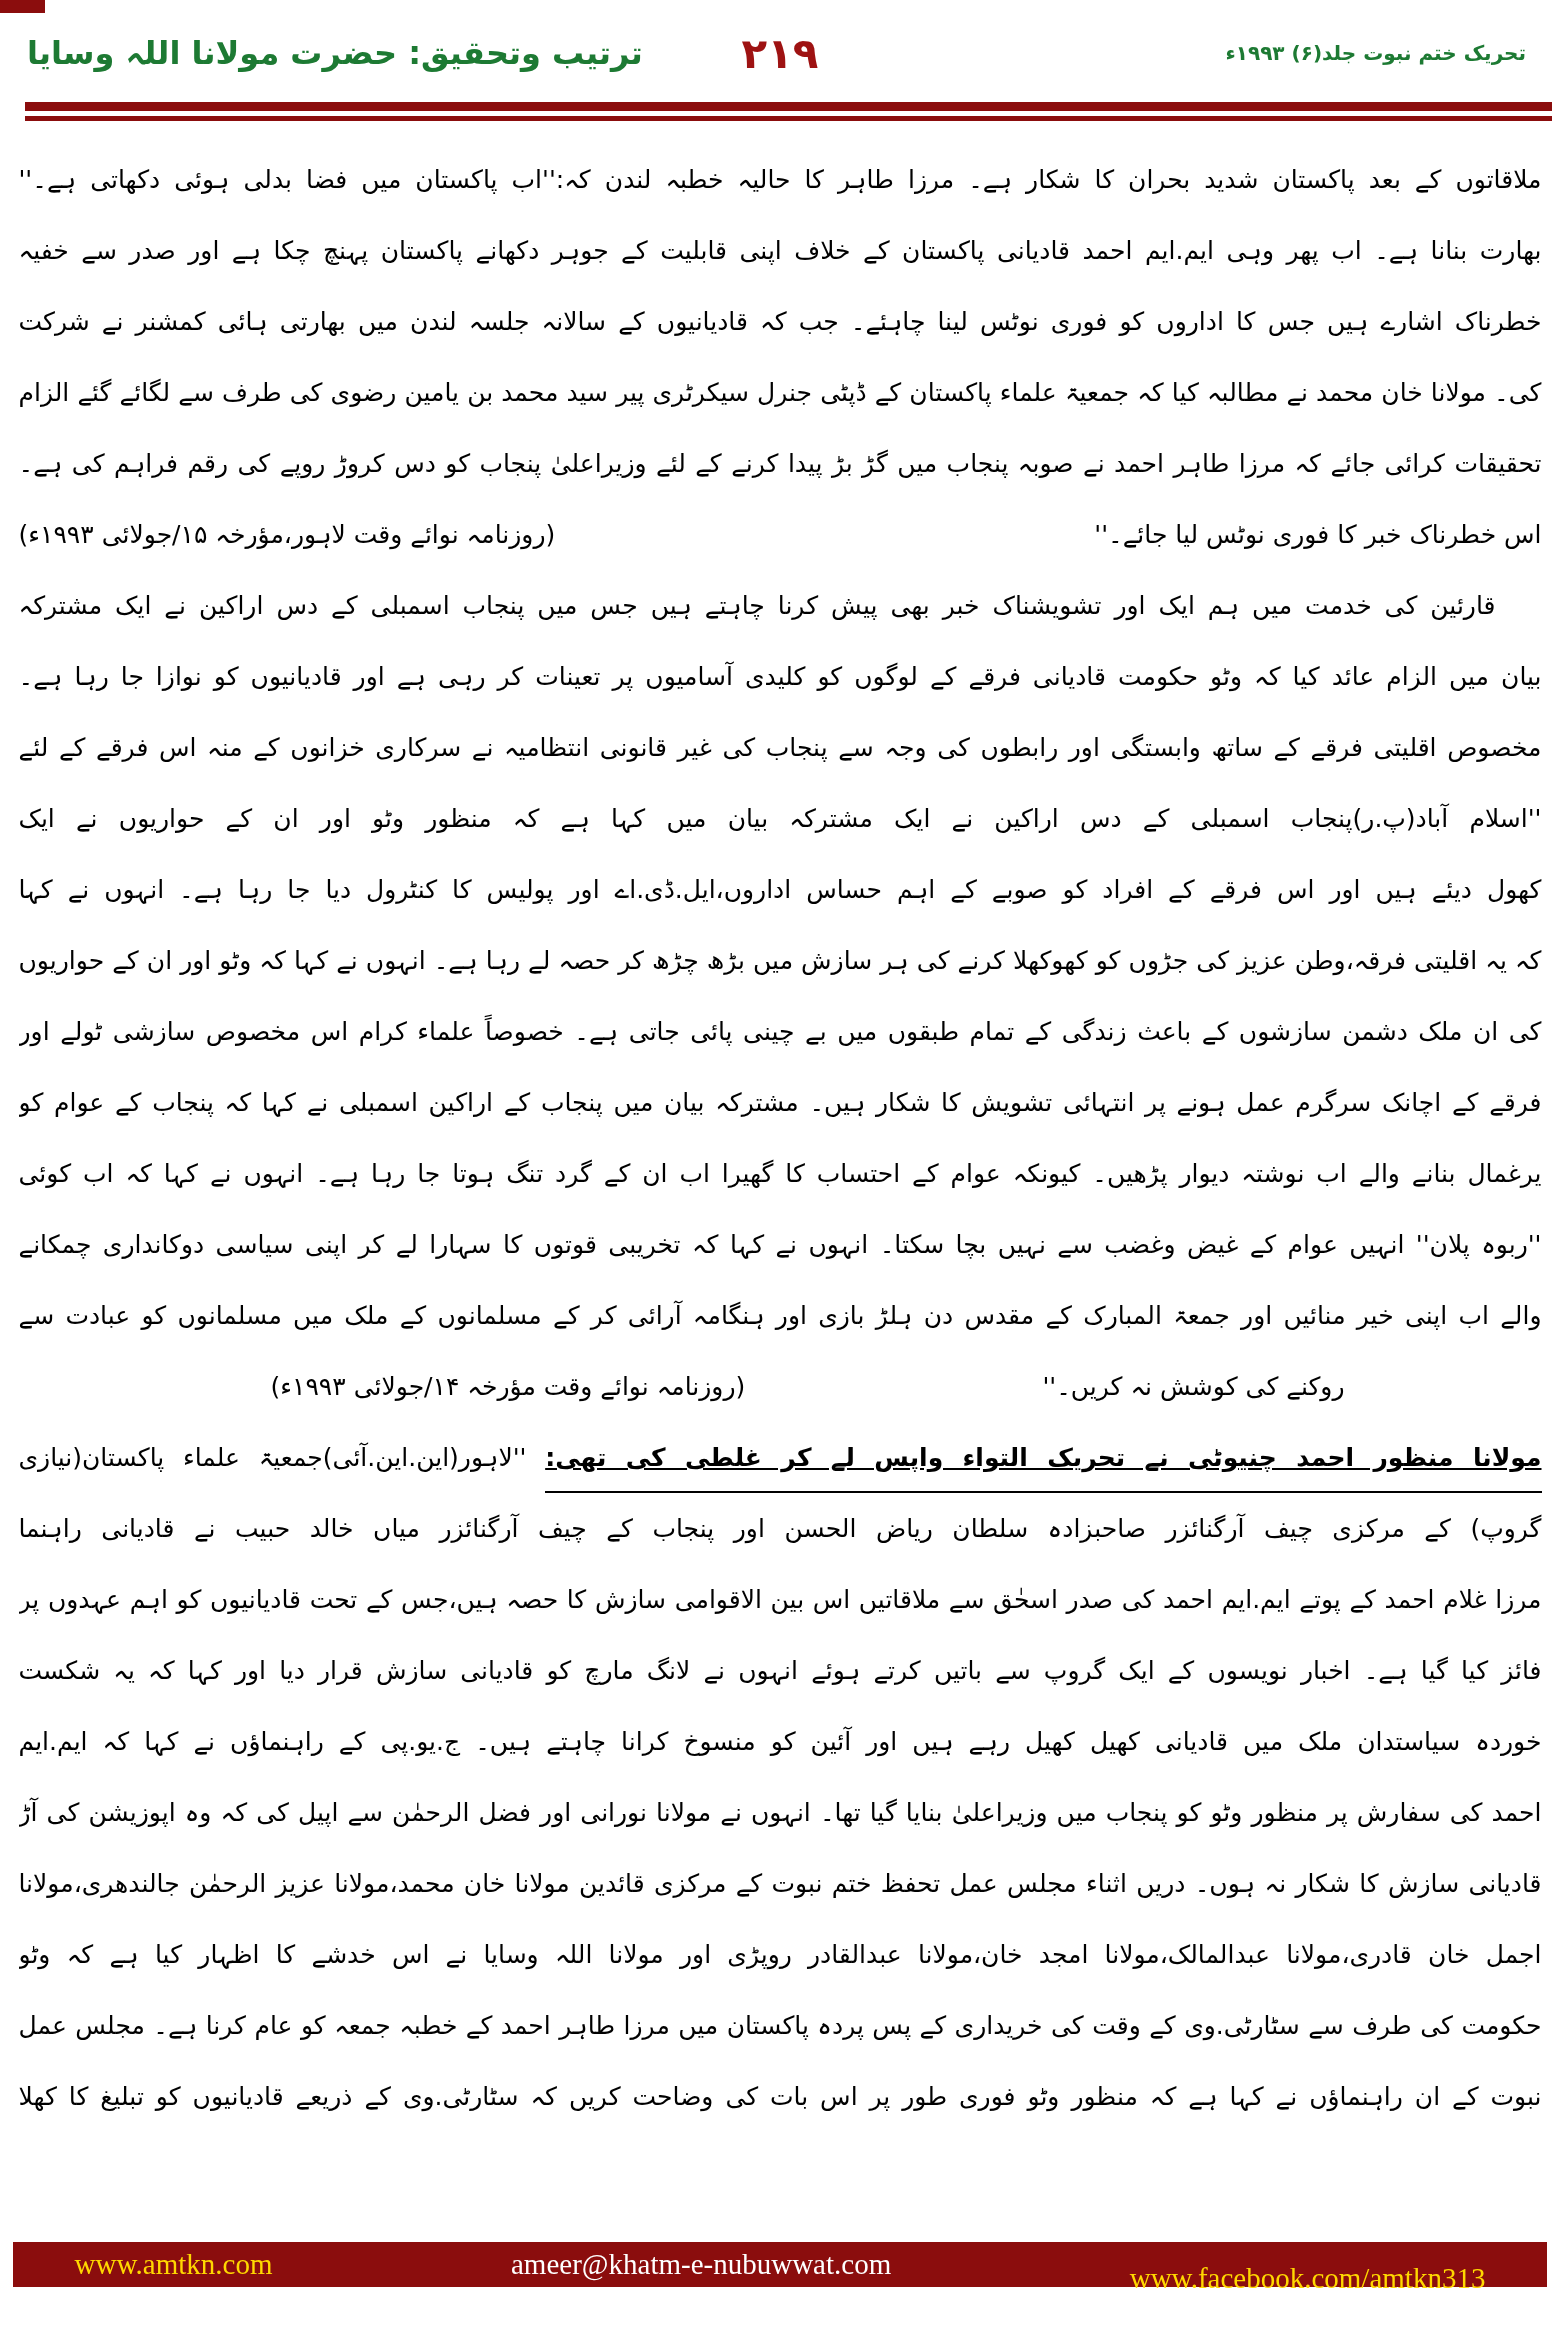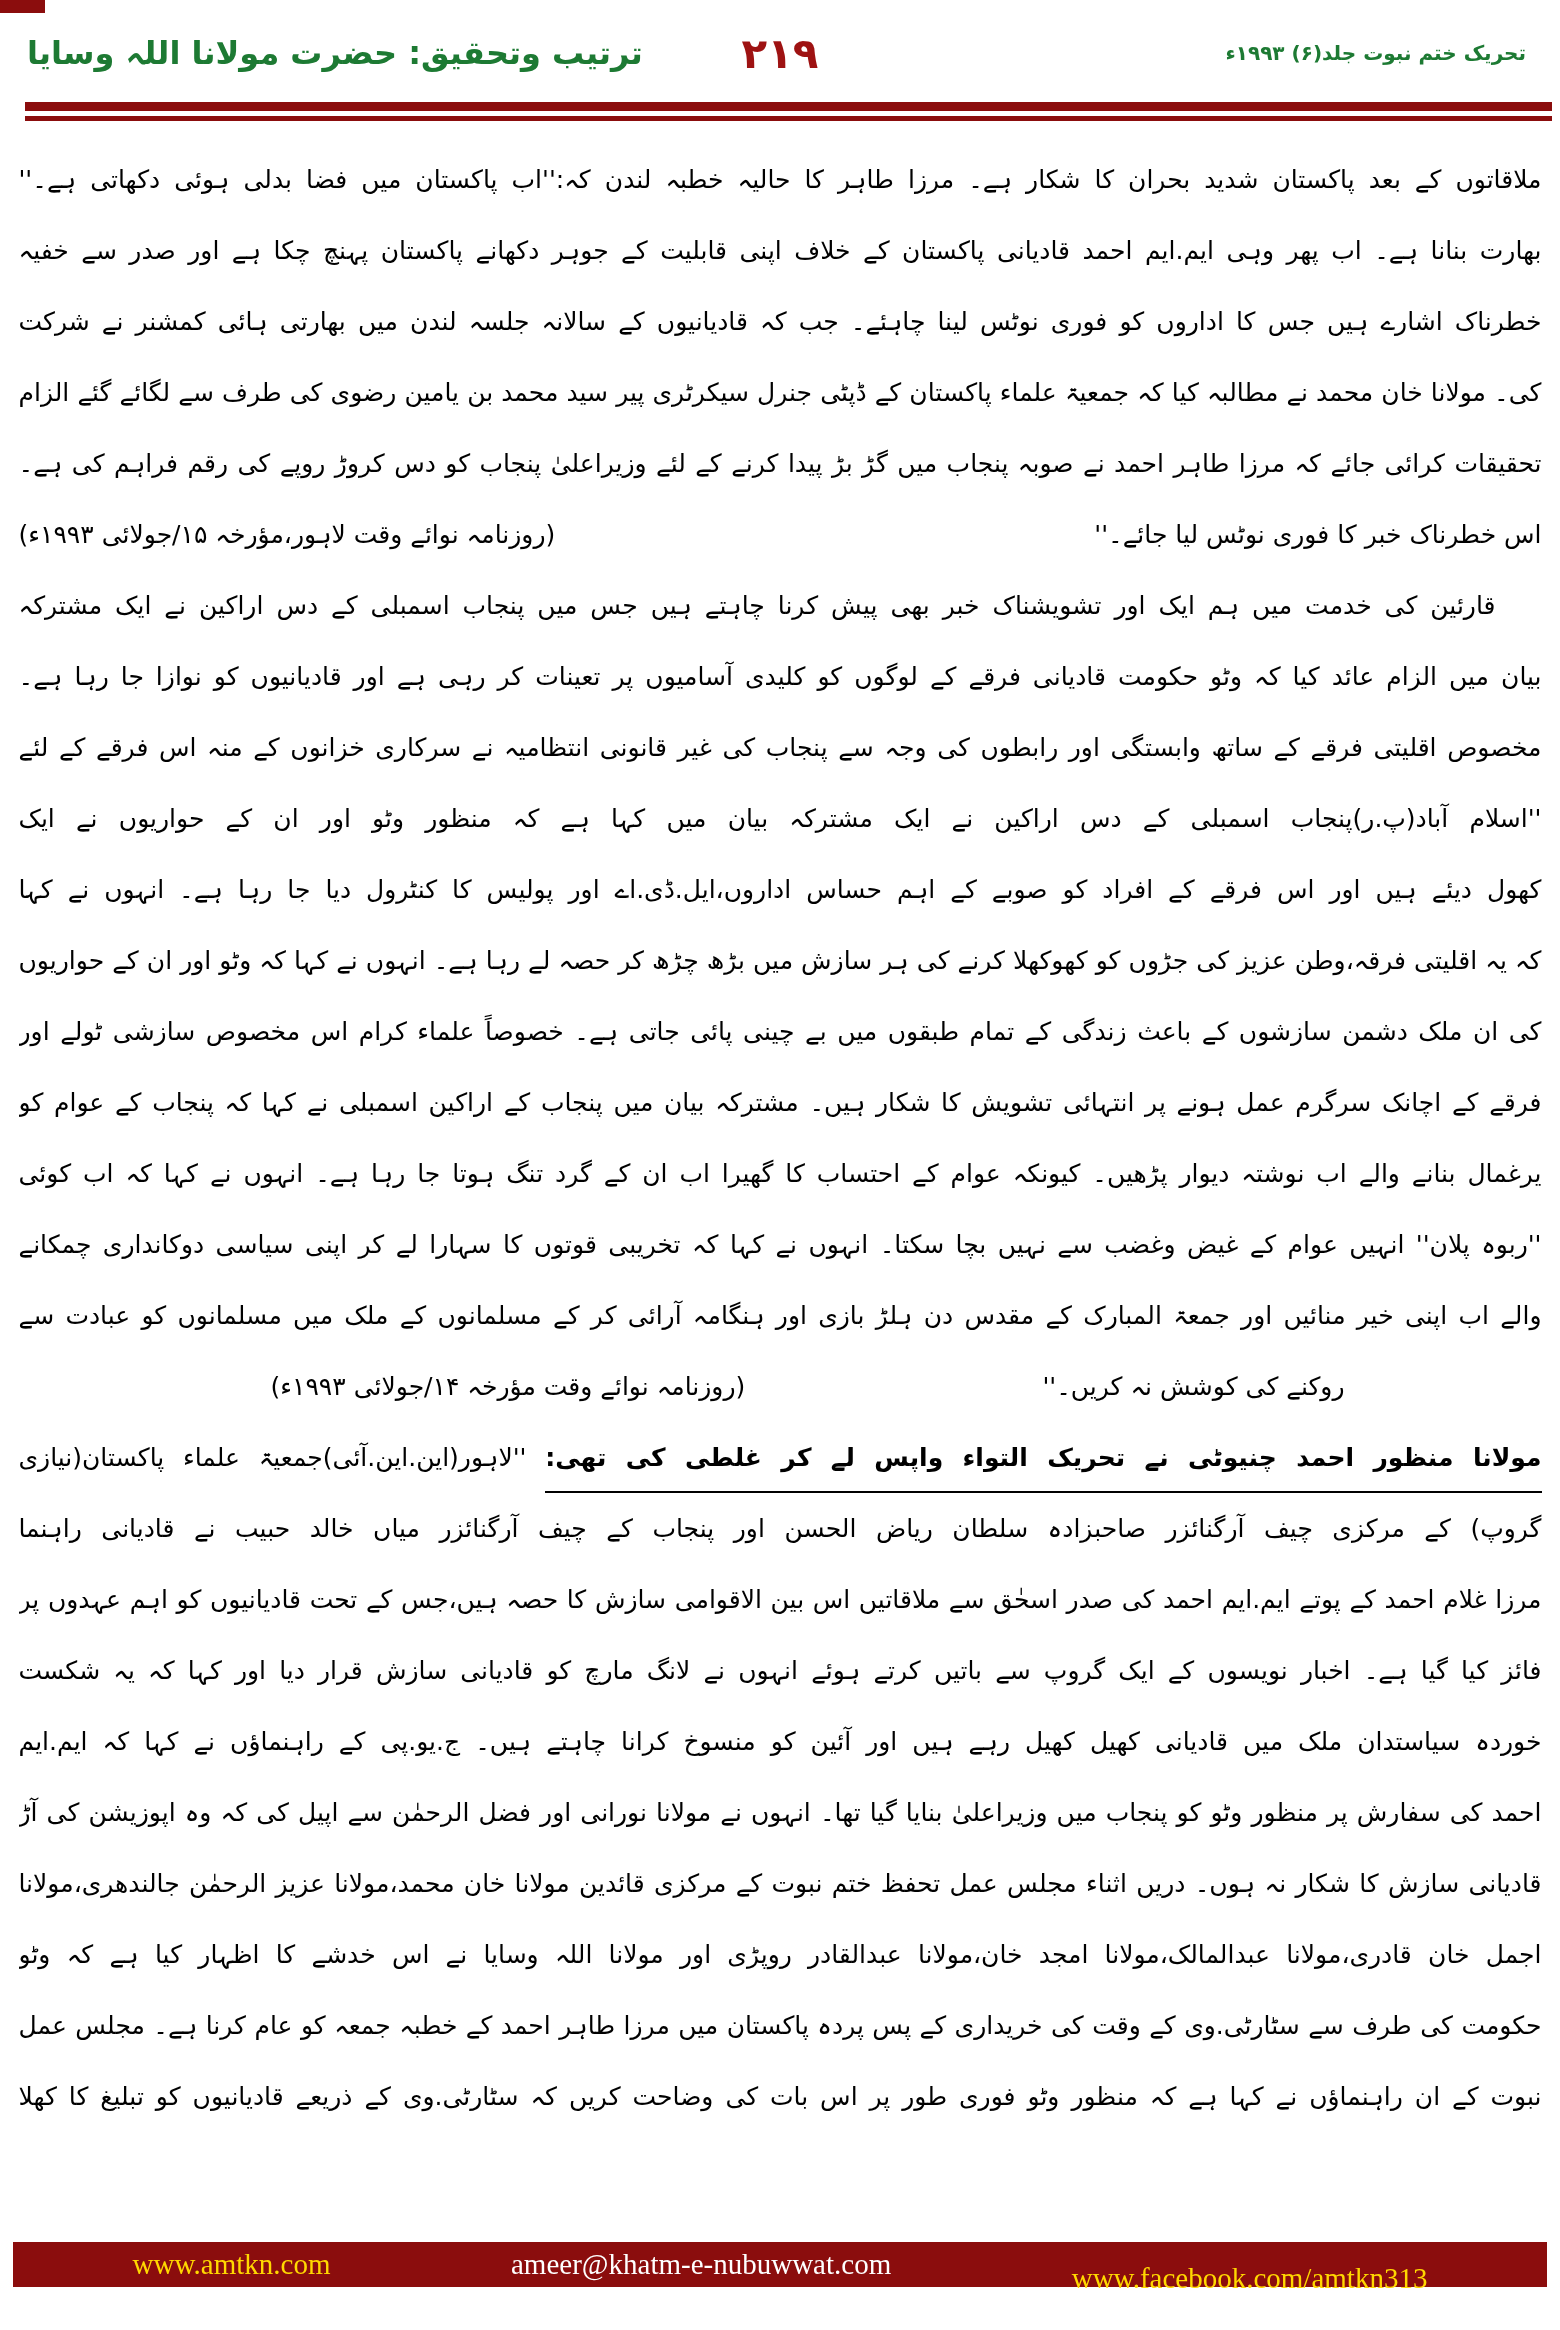--- a/index.html
+++ b/index.html
@@ -41,29 +41,29 @@
   }
   .ln.indent{text-indent:46px;}
   .ln.split{
     display:flex;justify-content:space-between;align-items:center;
     text-align:right;text-align-last:auto;
   }
   .ln.split .close-txt{white-space:nowrap;}
   .ln.split .ref-txt{white-space:nowrap;}
   .ln.split.inset{padding-right:197px;padding-left:252px;}
   .ln.head-row .head-txt{
-    border-bottom:4.2px solid #000;padding-bottom:19px;font-weight:bold;
+    border-bottom:4.2px solid #000;padding-bottom:19px;font-weight:bold;text-decoration:underline;
   }
 
   
   .footer-bar{
     position:absolute;left:12.6px;right:12.6px;top:2242px;height:45px;
     background:#8b0d0d;
     display:flex;justify-content:space-between;align-items:center;
-    padding:0 120px;box-sizing:border-box;
+    padding:0 62px;box-sizing:border-box;
     font-family:"Liberation Serif",serif;font-size:29px;
   }
   .footer-bar .site{color:#ffd800;}
   .footer-bar .mail{color:#ffffff;}
   .footer-bar .fb{color:#ffd800;margin-top:28px;}
 </style>
 </head>
 <body>
 
 <div class="page">

